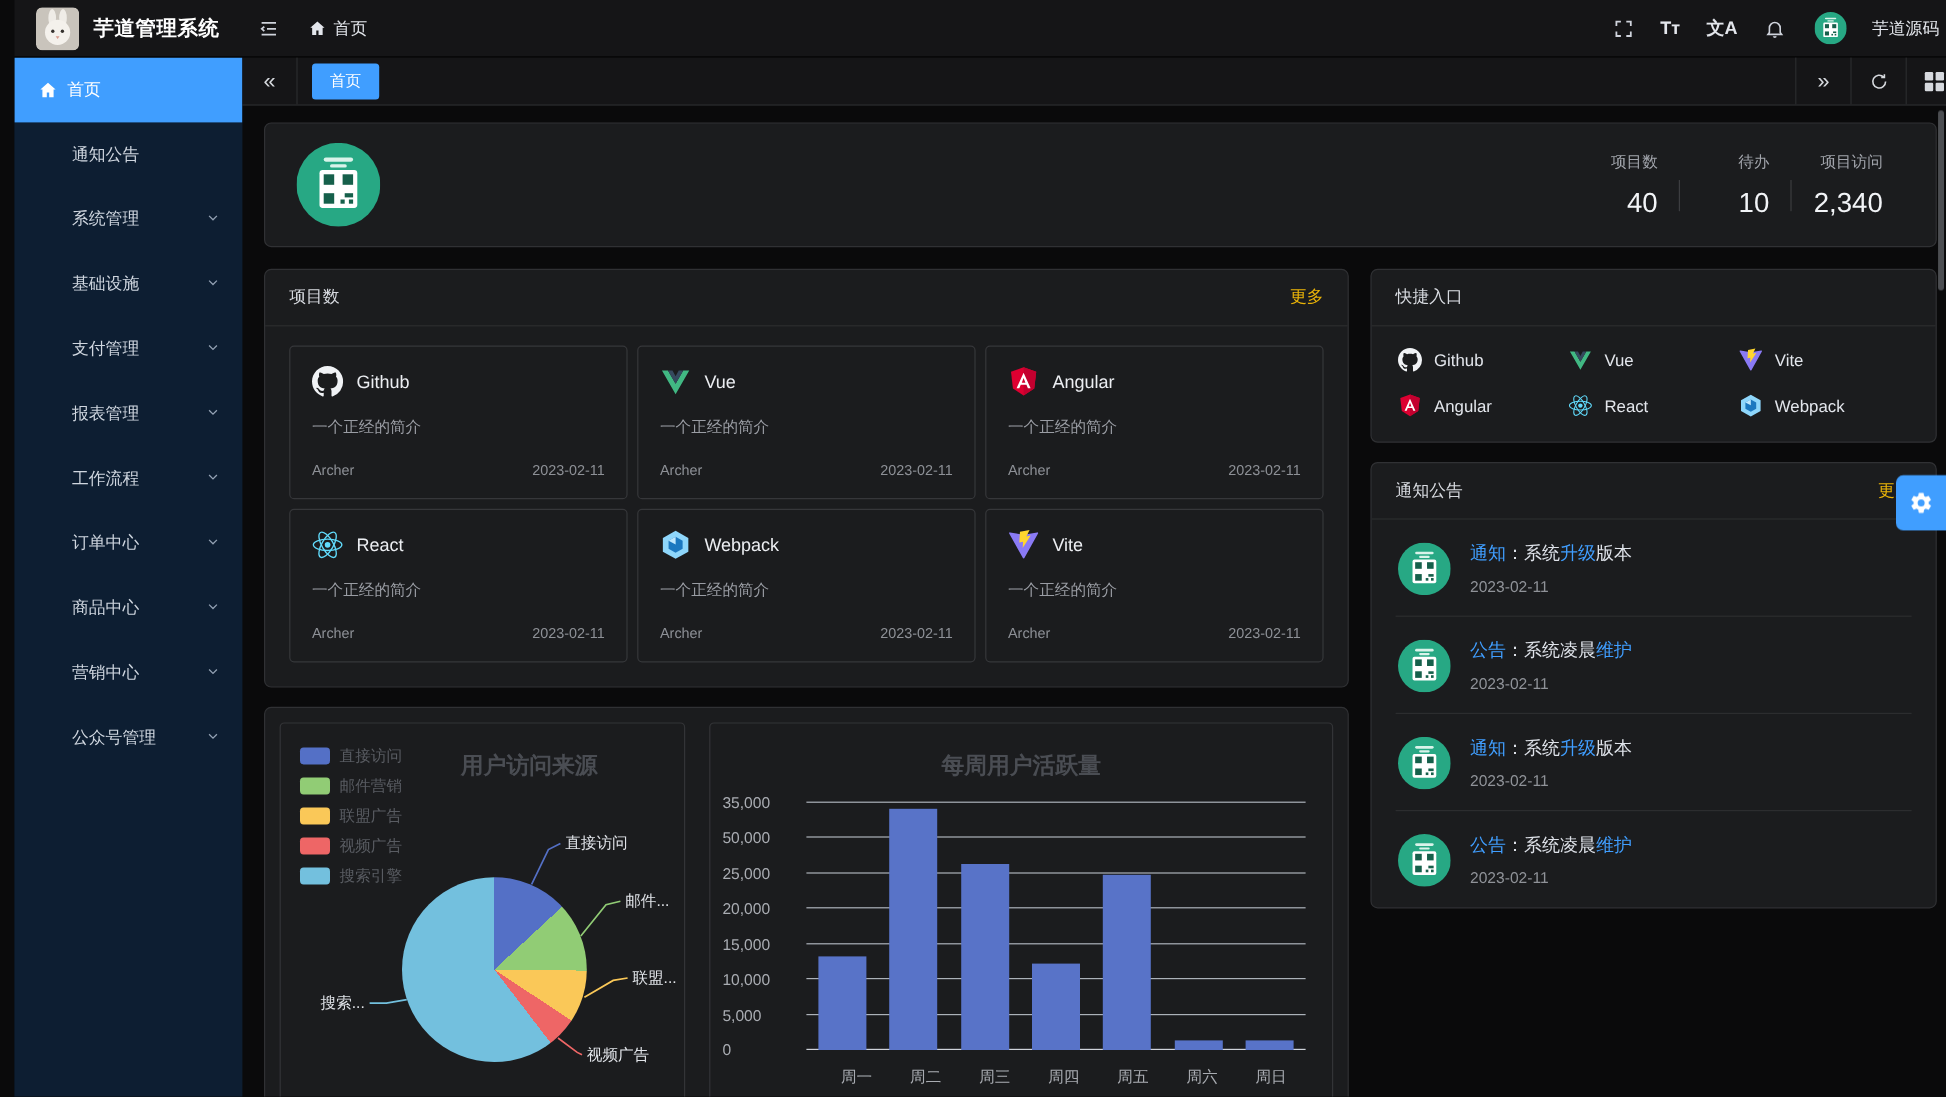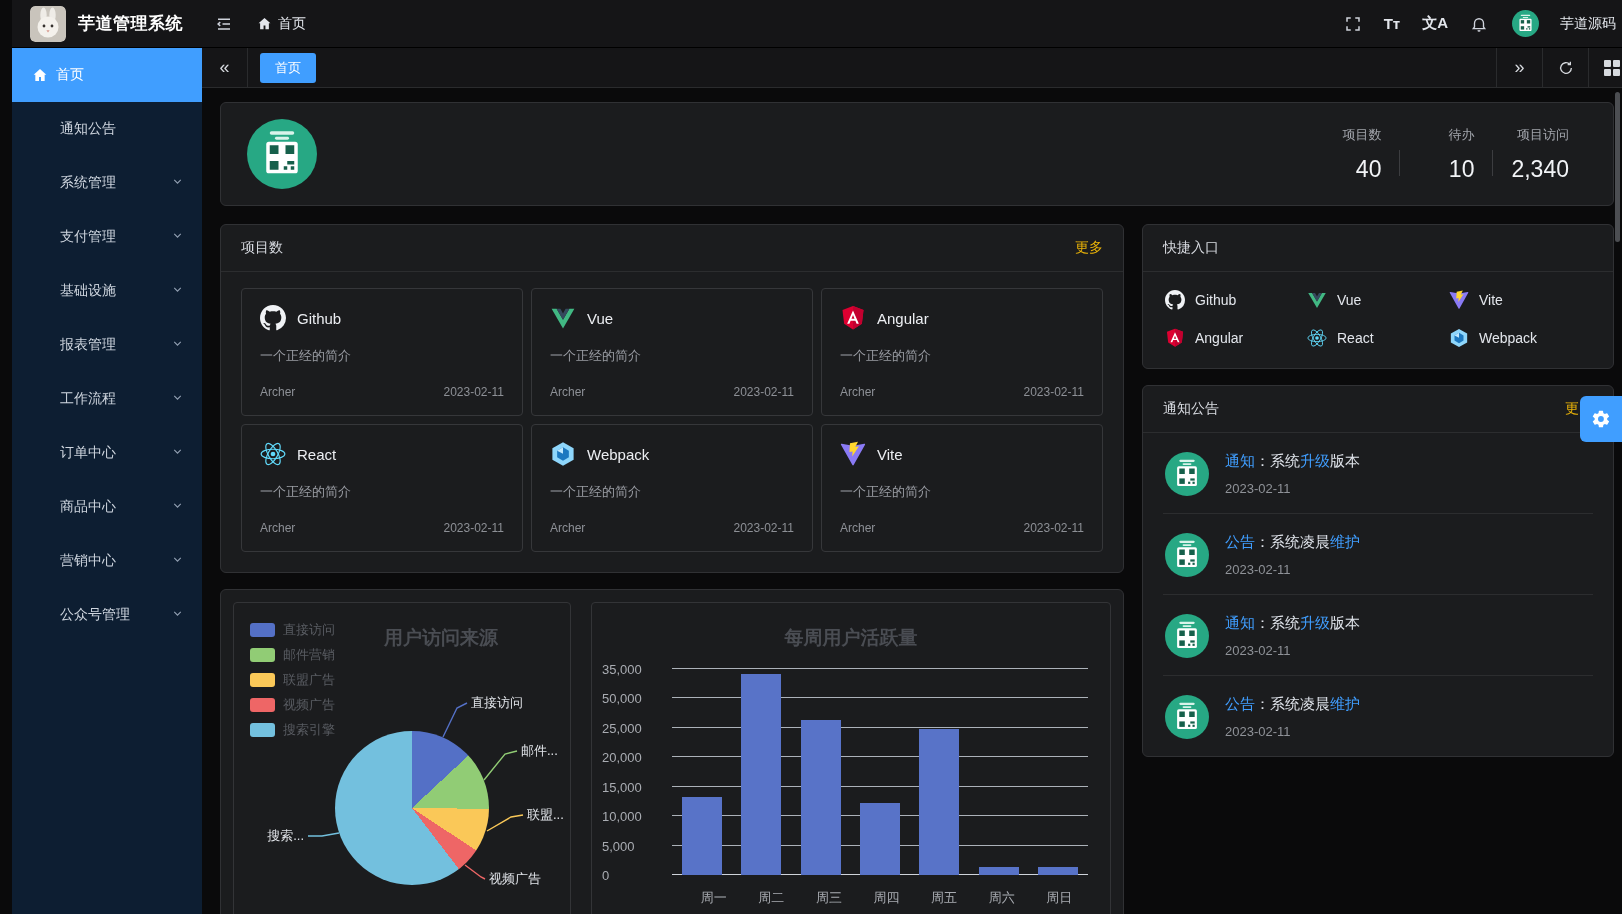--- a/index.html
+++ b/index.html
@@ -204,27 +204,27 @@
         <div class="side-item">
           <span>通知公告</span>
         </div>
         <div class="side-item">
           <span>系统管理</span>
           <span class="chev"><svg viewBox="0 0 24 24" fill="none" stroke="currentColor" stroke-width="2">
               <path d="m6 9 6 6 6-6"></path>
             </svg></span>
         </div>
         <div class="side-item">
+          <span>基础设施</span>
+          <span class="chev"><svg viewBox="0 0 24 24" fill="none" stroke="currentColor" stroke-width="2">
+              <path d="m6 9 6 6 6-6"></path>
+            </svg></span>
+        </div>
+        <div class="side-item">
           <span>支付管理</span>
-          <span class="chev"><svg viewBox="0 0 24 24" fill="none" stroke="currentColor" stroke-width="2">
-              <path d="m6 9 6 6 6-6"></path>
-            </svg></span>
-        </div>
-        <div class="side-item">
-          <span>基础设施</span>
           <span class="chev"><svg viewBox="0 0 24 24" fill="none" stroke="currentColor" stroke-width="2">
               <path d="m6 9 6 6 6-6"></path>
             </svg></span>
         </div>
         <div class="side-item">
           <span>报表管理</span>
           <span class="chev"><svg viewBox="0 0 24 24" fill="none" stroke="currentColor" stroke-width="2">
               <path d="m6 9 6 6 6-6"></path>
             </svg></span>
         </div>

